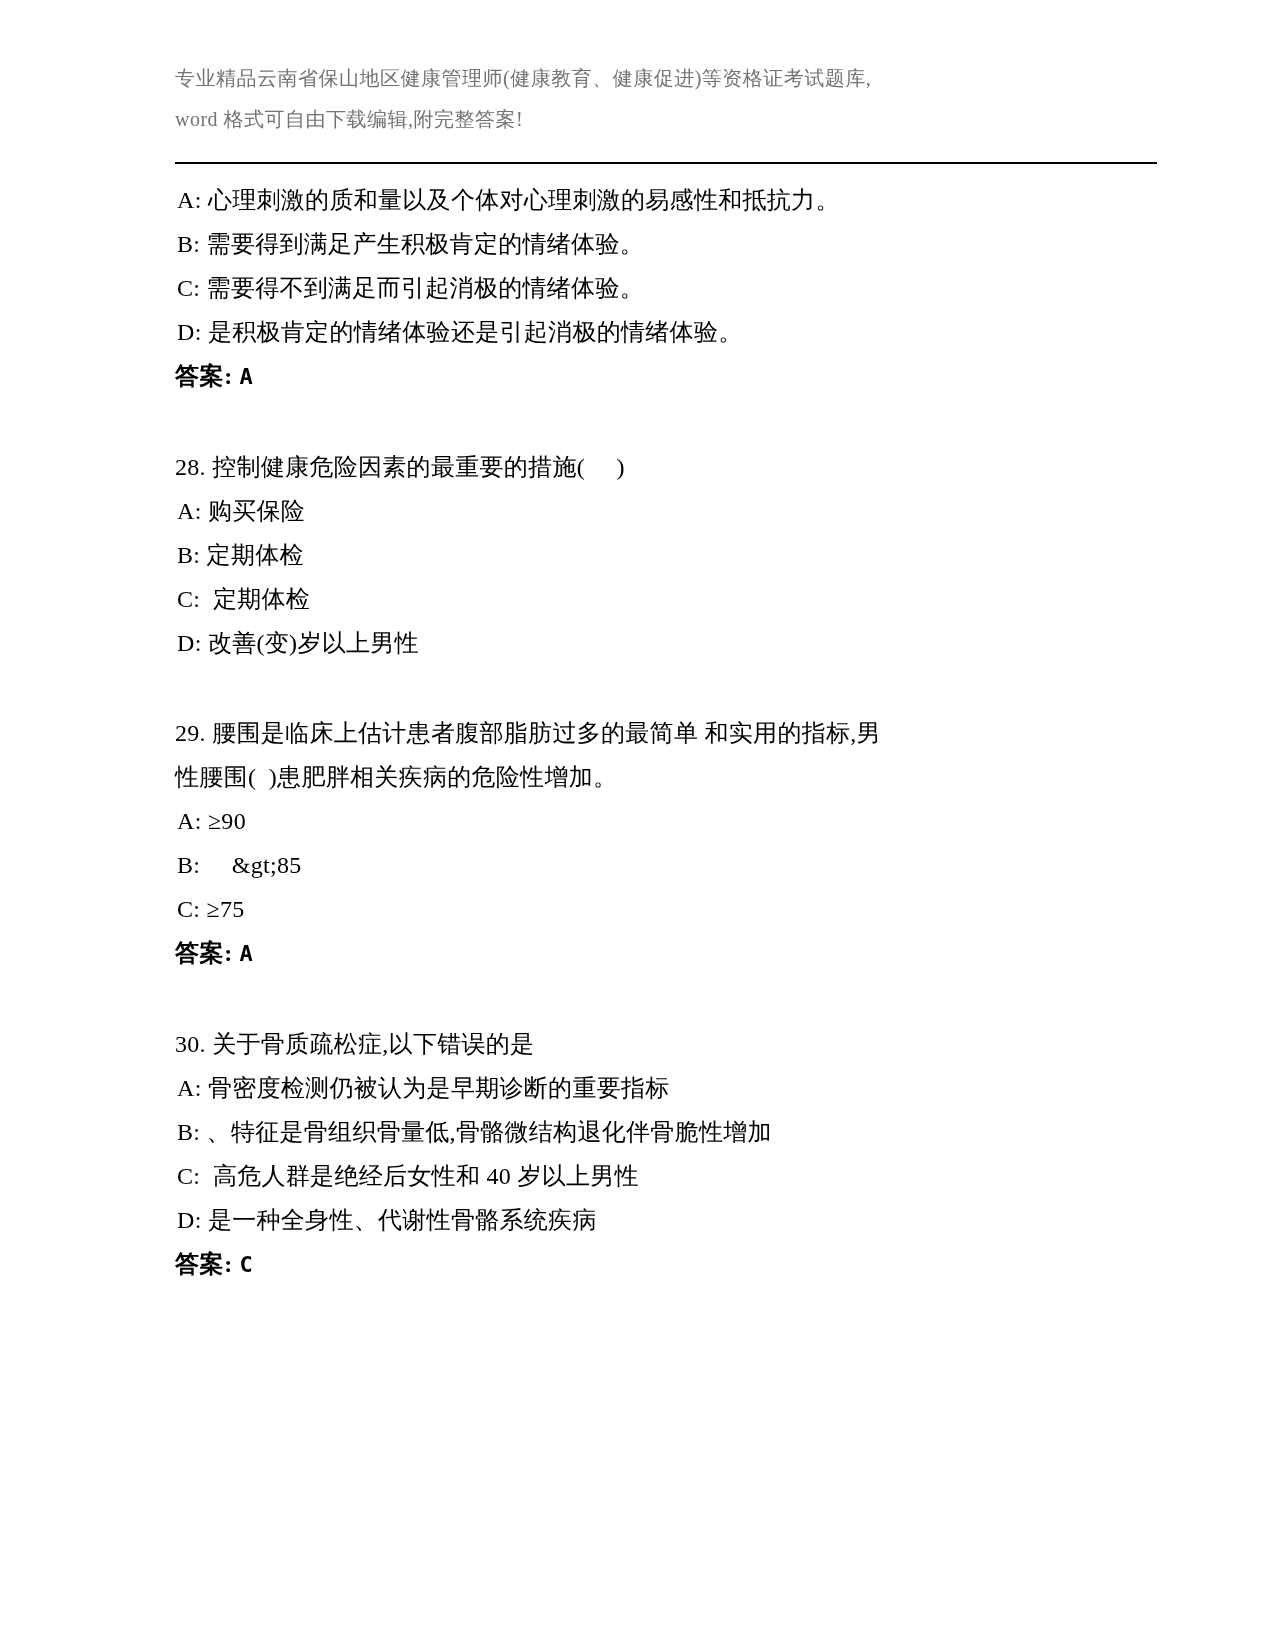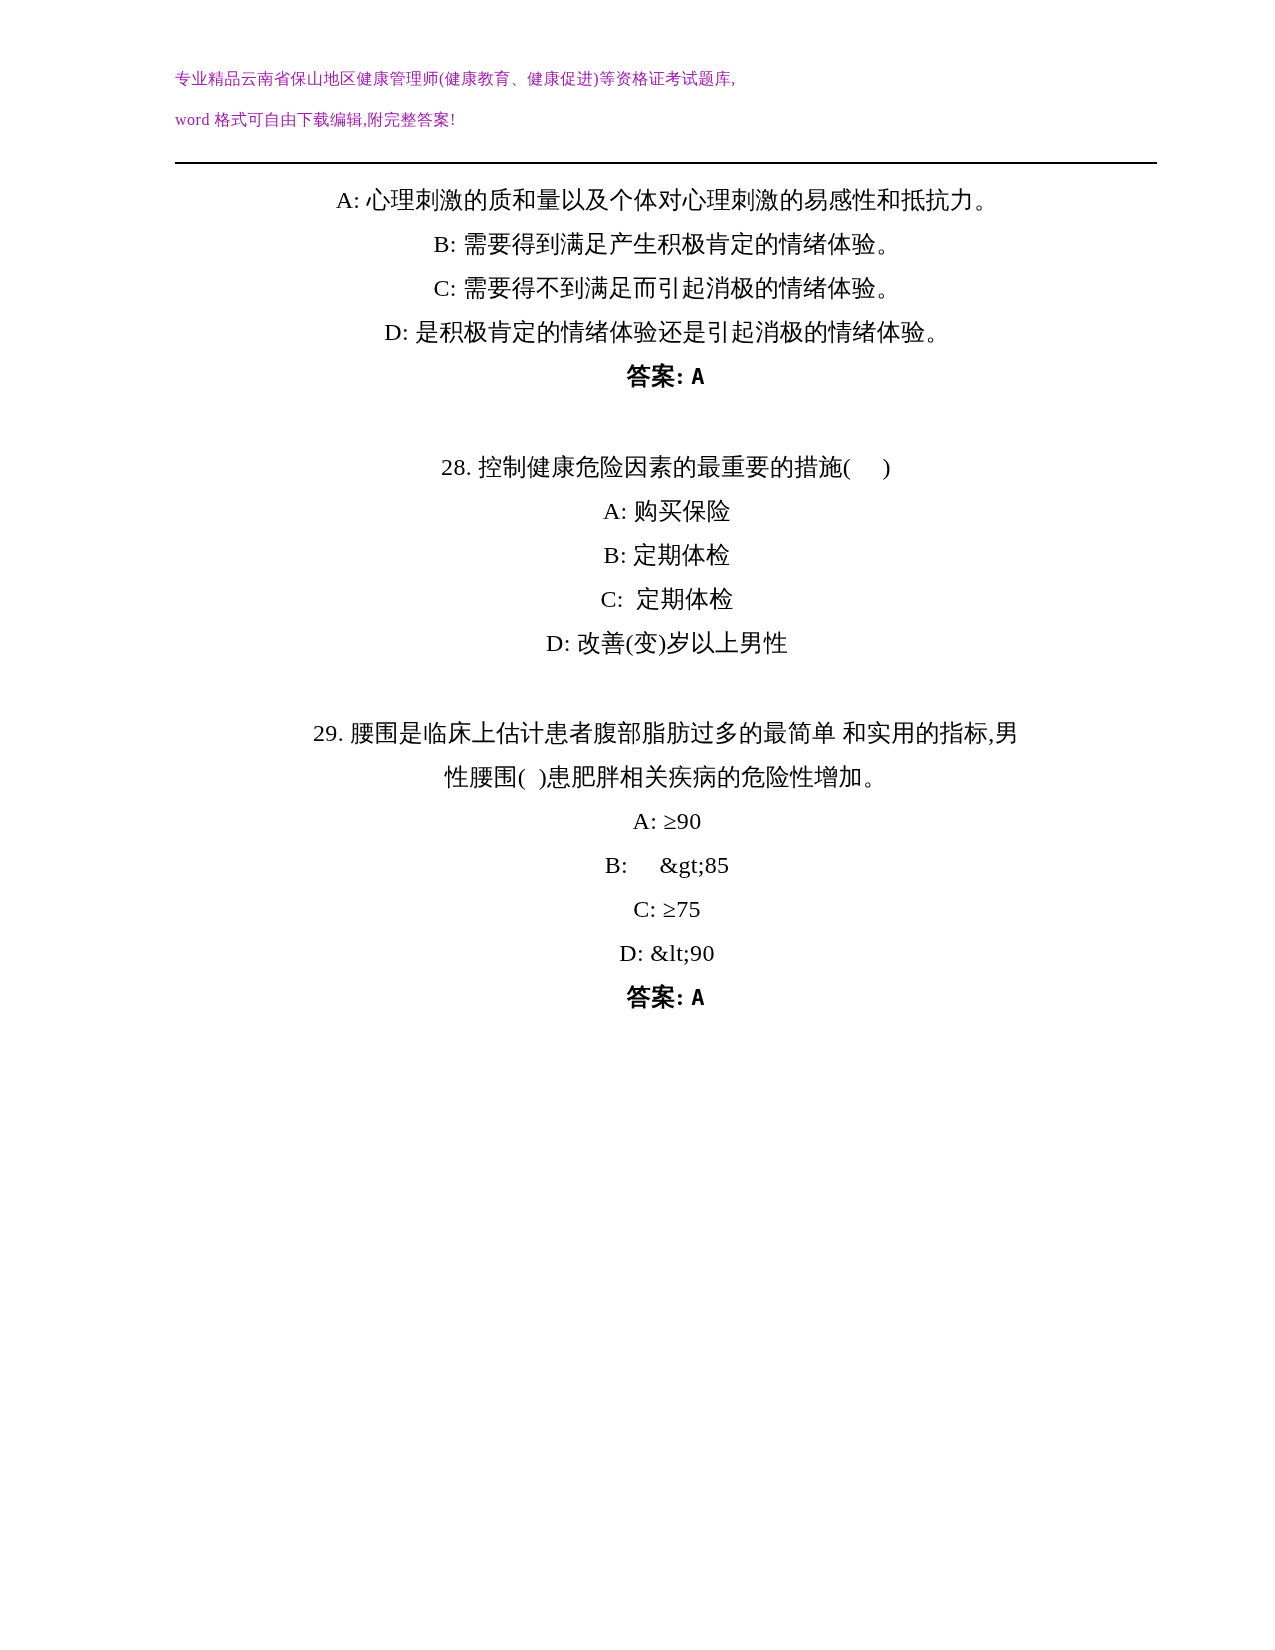--- a/index.html
+++ b/index.html
@@ -14,24 +14,24 @@
     color: #000000;
   }
   .page {
     position: relative;
     width: 1275px;
     min-height: 1650px;
     box-sizing: border-box;
     padding: 58px 118px 0 175px;
   }
   .header {
-    font-size: 16px;
+    font-size: 20px;
     line-height: 41px;
     letter-spacing: 0.5px;
-    color: #a21caf;
+    color: #737373;
   }
   .header-line {
     white-space: pre-wrap;
   }
   .rule {
     border: none;
     border-top: 2px solid #000;
     margin: 22px 0 0 0;
     width: 100%;
   }
@@ -39,21 +39,20 @@
     margin-top: 14px;
   }
   .q-group {
     margin-bottom: 46px;
   }
   .line {
     font-size: 24px;
     line-height: 44px;
     letter-spacing: 0.3px;
     white-space: pre-wrap;
-    text-align: center;
   }
   .q-stem {
     text-indent: 0;
   }
   .opt {
     padding-left: 2px;
   }
   .ans {
     font-weight: bold;
     letter-spacing: 0.6px;
@@ -93,19 +92,26 @@
       <div class="line opt">C:  定期体检</div>
       <div class="line opt">D: 改善(变)岁以上男性</div>
     </div>
 
     <div class="q-group">
       <div class="line q-stem">29. 腰围是临床上估计患者腹部脂肪过多的最简单 和实用的指标,男
 性腰围(  )患肥胖相关疾病的危险性增加。</div>
       <div class="line opt">A: ≥90</div>
       <div class="line opt">B:     &amp;gt;85</div>
       <div class="line opt">C: ≥75</div>
-      <div class="line opt">D: &amp;lt;90</div>
       <div class="line ans"><span>答案:</span> <span class="ans-letter">A</span></div>
     </div>
 
+    <div class="q-group">
+      <div class="line q-stem">30. 关于骨质疏松症,以下错误的是</div>
+      <div class="line opt">A: 骨密度检测仍被认为是早期诊断的重要指标</div>
+      <div class="line opt">B: 、特征是骨组织骨量低,骨骼微结构退化伴骨脆性增加</div>
+      <div class="line opt">C:  高危人群是绝经后女性和 40 岁以上男性</div>
+      <div class="line opt">D: 是一种全身性、代谢性骨骼系统疾病</div>
+      <div class="line ans"><span>答案:</span> <span class="ans-letter">C</span></div>
+    </div>
 
   </div>
 </div>
 
 </body></html>

